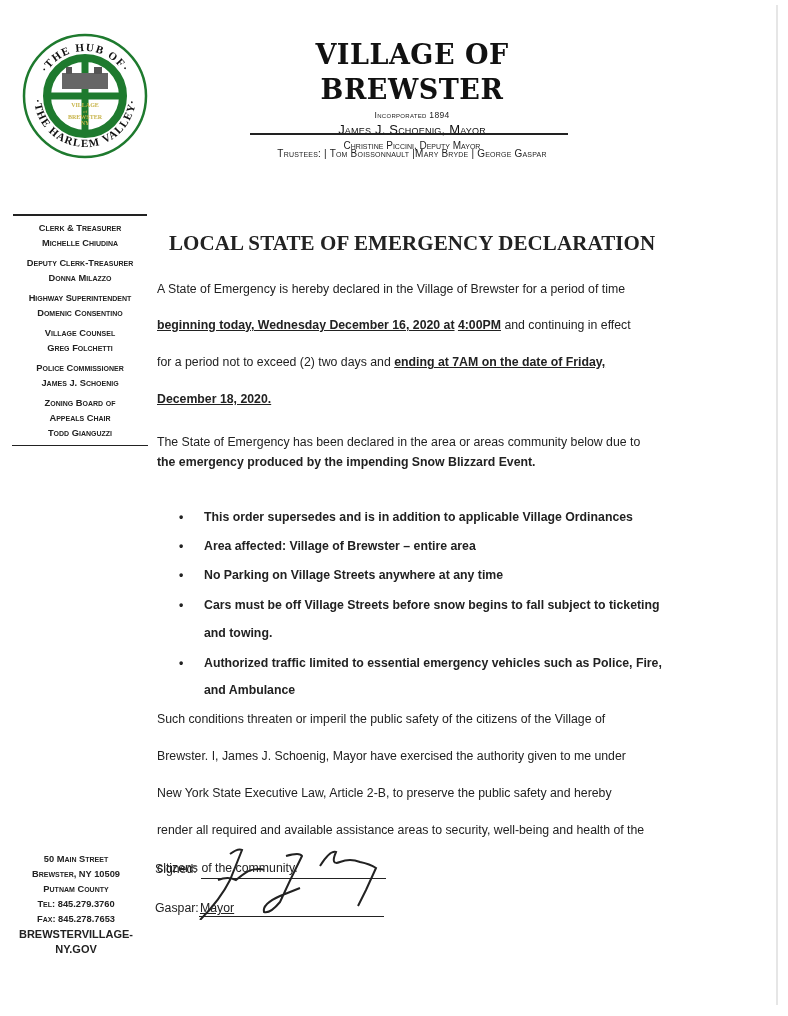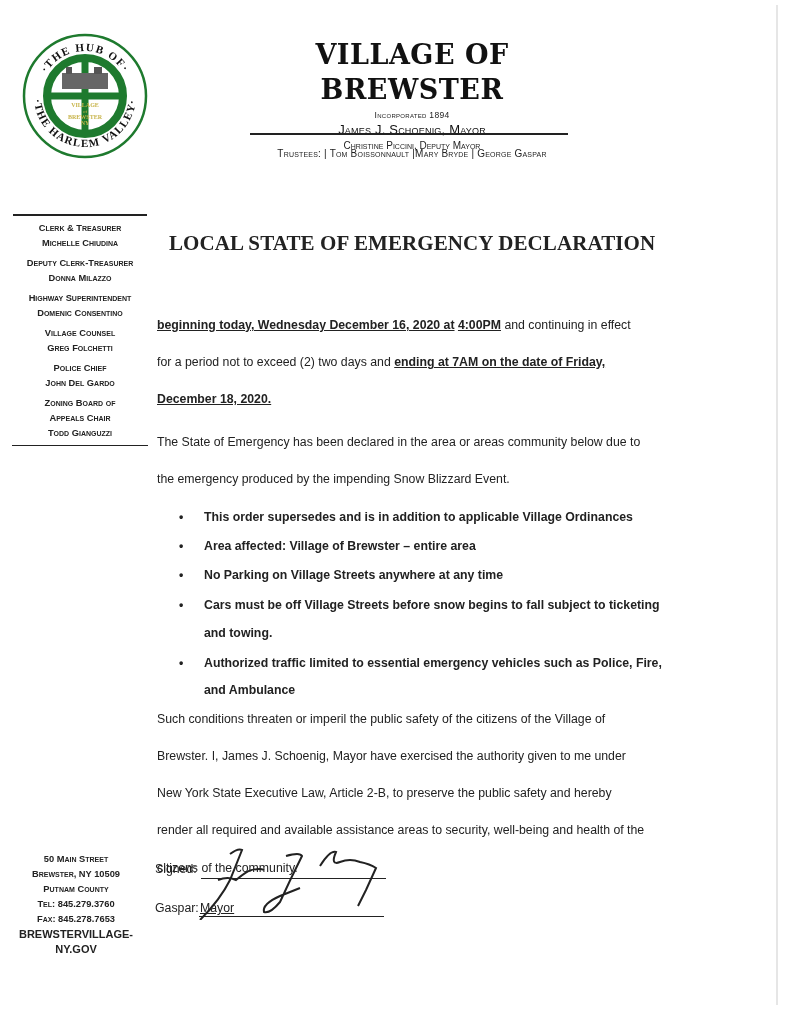--- a/index.html
+++ b/index.html
@@ -99,22 +99,22 @@
   </div>
   <div class="side-group">
     <div class="side-line">Highway Superintendent</div>
     <div class="side-line">Domenic Consentino</div>
   </div>
   <div class="side-group">
     <div class="side-line">Village Counsel</div>
     <div class="side-line">Greg Folchetti</div>
   </div>
   <div class="side-group">
-    <div class="side-line">Police Chief</div>
-    <div class="side-line">John Del Gardo</div>
+    <div class="side-line">Police Commissioner</div>
+    <div class="side-line">James J. Schoenig</div>
   </div>
   <div class="side-group">
     <div class="side-line">Zoning Board of</div>
     <div class="side-line">Appeals Chair</div>
     <div class="side-line">Todd Gianguzzi</div>
   </div>
   <div class="side-bottom-rule"></div>
 </div>
 
 <div class="address">
@@ -122,26 +122,27 @@
   <div class="addr-line">Brewster, NY 10509</div>
   <div class="addr-line">Putnam County</div>
   <div class="addr-line">Tel: 845.279.3760</div>
   <div class="addr-line">Fax: 845.278.7653</div>
   <div class="addr-line web">BREWSTERVILLAGE-NY.GOV</div>
 </div>
 
 <div class="main">
   <div class="doc-title">LOCAL STATE OF EMERGENCY DECLARATION</div>
 
+  <div class="para-line" style="top:51px;">A State of Emergency is hereby declared in the Village of Brewster for a period of time</div>
   <div class="para-line" style="top:87px;"><b class="u">beginning today, Wednesday December 16, 2020 at</b> <b class="u">4:00PM</b><span> and continuing in effect</span></div>
   <div class="para-line" style="top:124px;"><span>for a period not to exceed (2) two days and </span><b class="u">ending at 7AM on the date of Friday,</b></div>
   <div class="para-line" style="top:161px;"><b class="u">December 18, 2020.</b></div>
 
   <div class="para-line" style="top:204px;">The State of Emergency has been declared in the area or areas community below due to</div>
-  <div class="para-line" style="top:241px;">the emergency produced by the impending Snow Blizzard Event.</div>
+  <div class="para-line" style="top:224px;font-weight:bold;">the emergency produced by the impending Snow Blizzard Event.</div>
 
   <div class="bullet" style="top:279px;">
       <span class="dot">•</span>
       <span class="txt">This order supersedes and is in addition to applicable Village Ordinances</span>
     </div>
   <div class="bullet" style="top:308px;">
       <span class="dot">•</span>
       <span class="txt">Area affected: Village of Brewster – entire area</span>
     </div>
   <div class="bullet" style="top:337px;">

